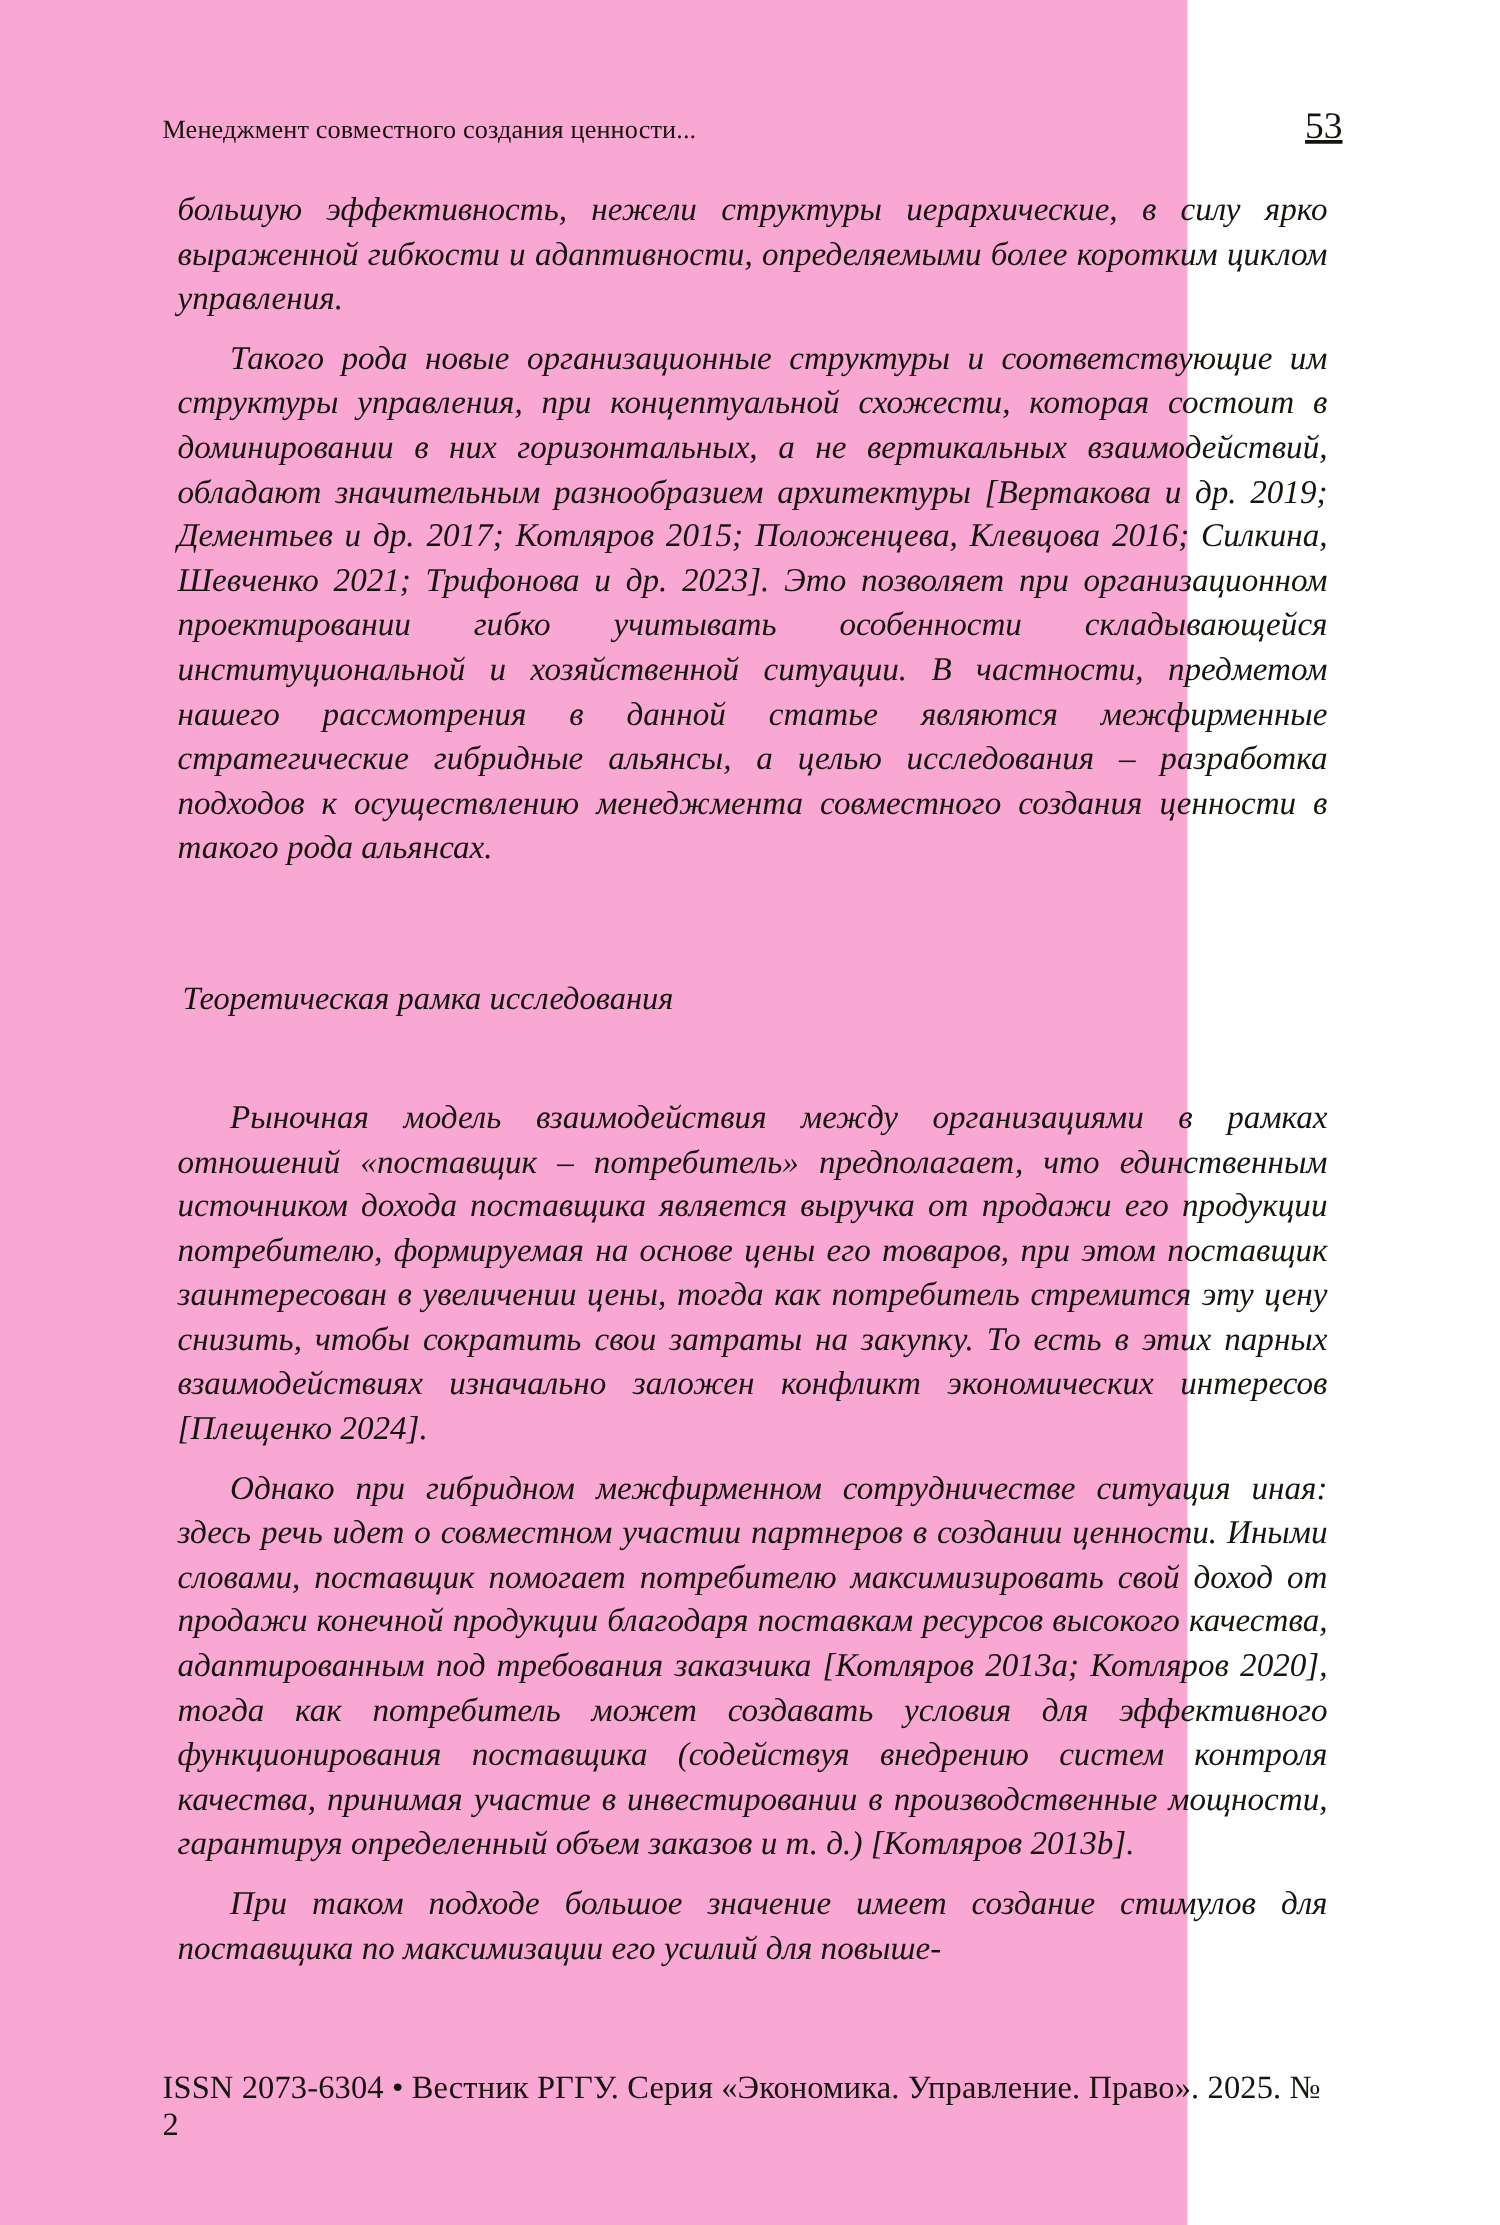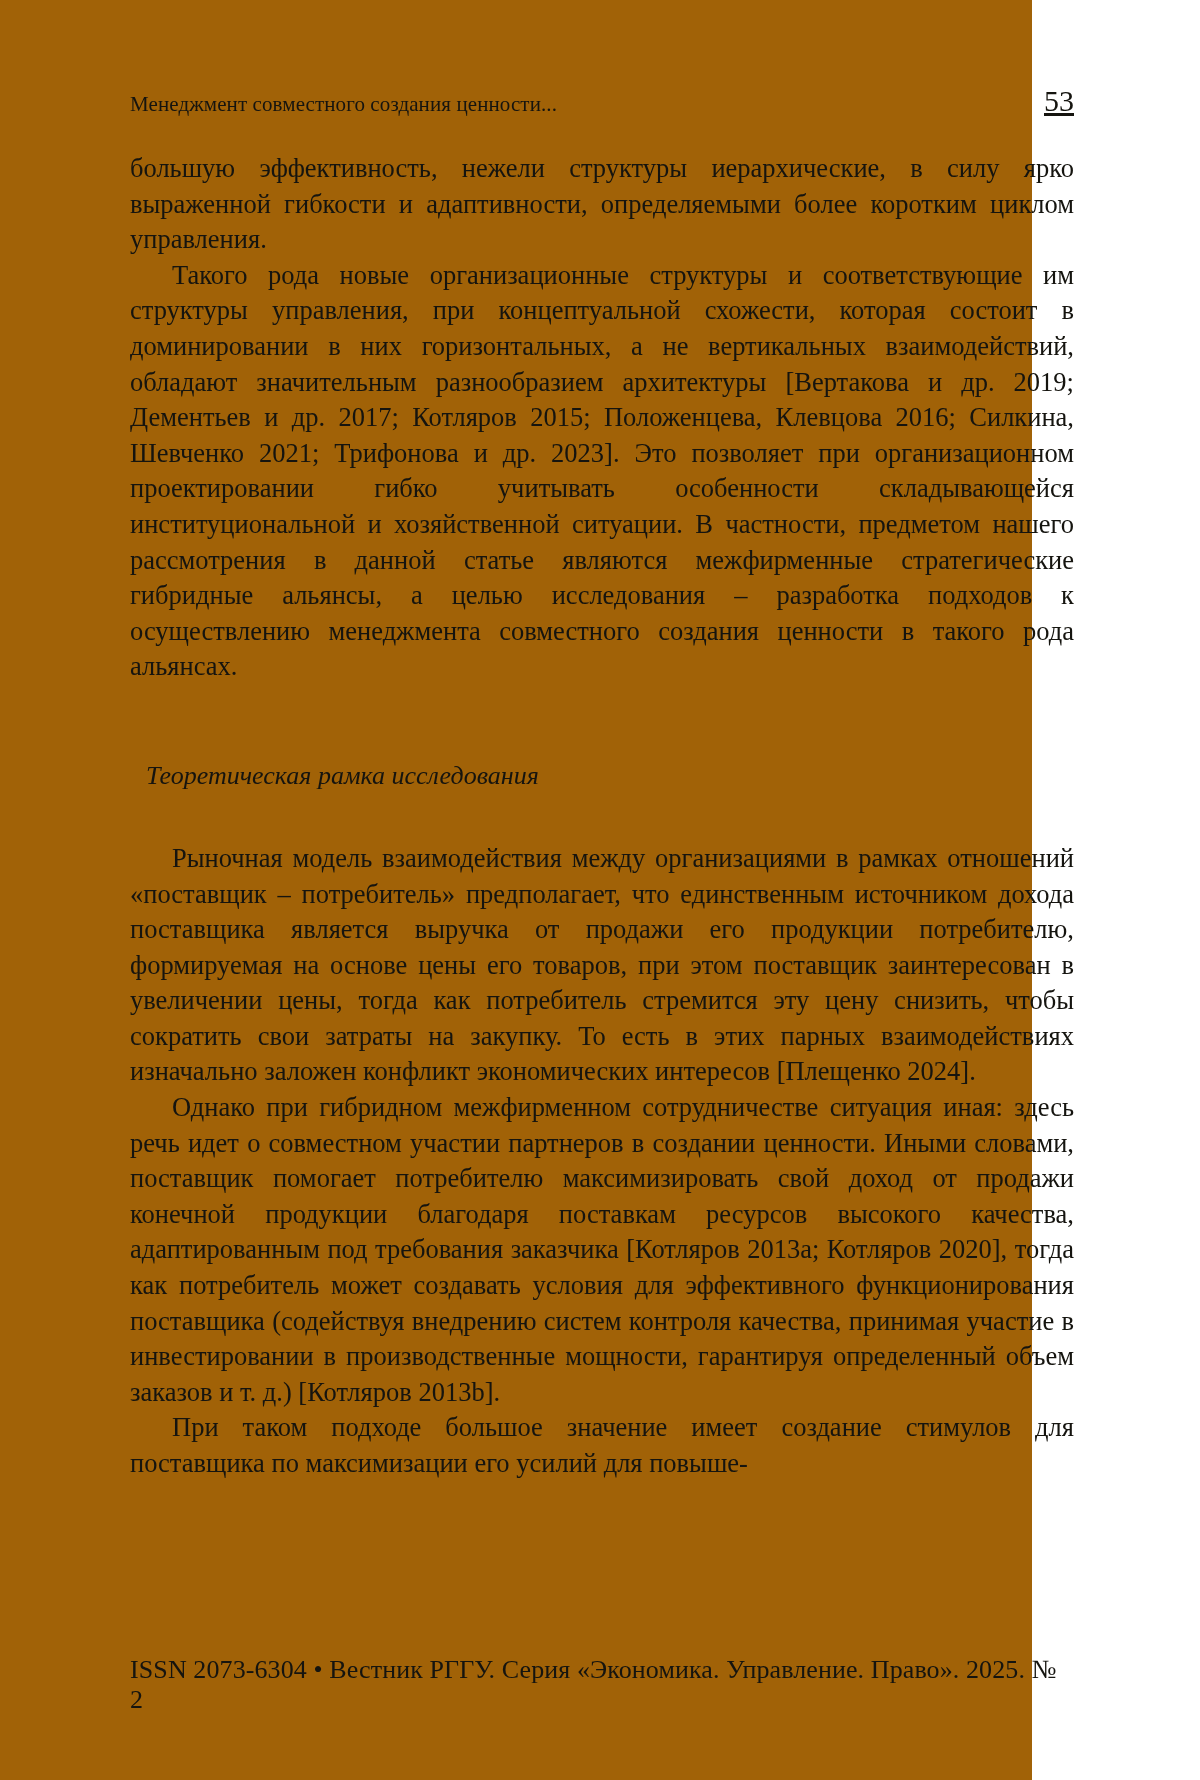--- a/index.html
+++ b/index.html
@@ -12,23 +12,23 @@
     height: 1780px;
     font-family: "Liberation Serif", serif;
     color: #12110f;
     position: relative;
     overflow: hidden;
   }
   .page {
     position: absolute;
     left: 0;
     top: 0;
-    width: 1032px;
+    width: 950px;
     height: 1780px;
-    background: #a16207;
+    background: #f9a8d4;
   }
   .content {
     position: absolute;
     left: 130px;
     top: 86px;
     width: 944px;
   }
   
   .running-head {
     display: flex;
@@ -43,27 +43,28 @@
   }
   .running-head .rh-page {
     font-size: 30px;
     font-weight: 400;
     color: #15140f;
     line-height: 1;
     text-decoration: underline;
   }
   
   .body-text p {
-    margin: 0;
+    margin: 12px;
     font-size: 26.5px;
     line-height: 35.6px;
     text-align: justify;
     text-justify: inter-word;
     color: #15140f;
     hyphens: manual;
+    font-style: italic;
   }
   .body-text p.indent {
     text-indent: 42px;
   }
   .body-text p.noindent {
     text-indent: 0;
   }
   .section-heading {
     margin: 16px;
     font-size: 26px;

